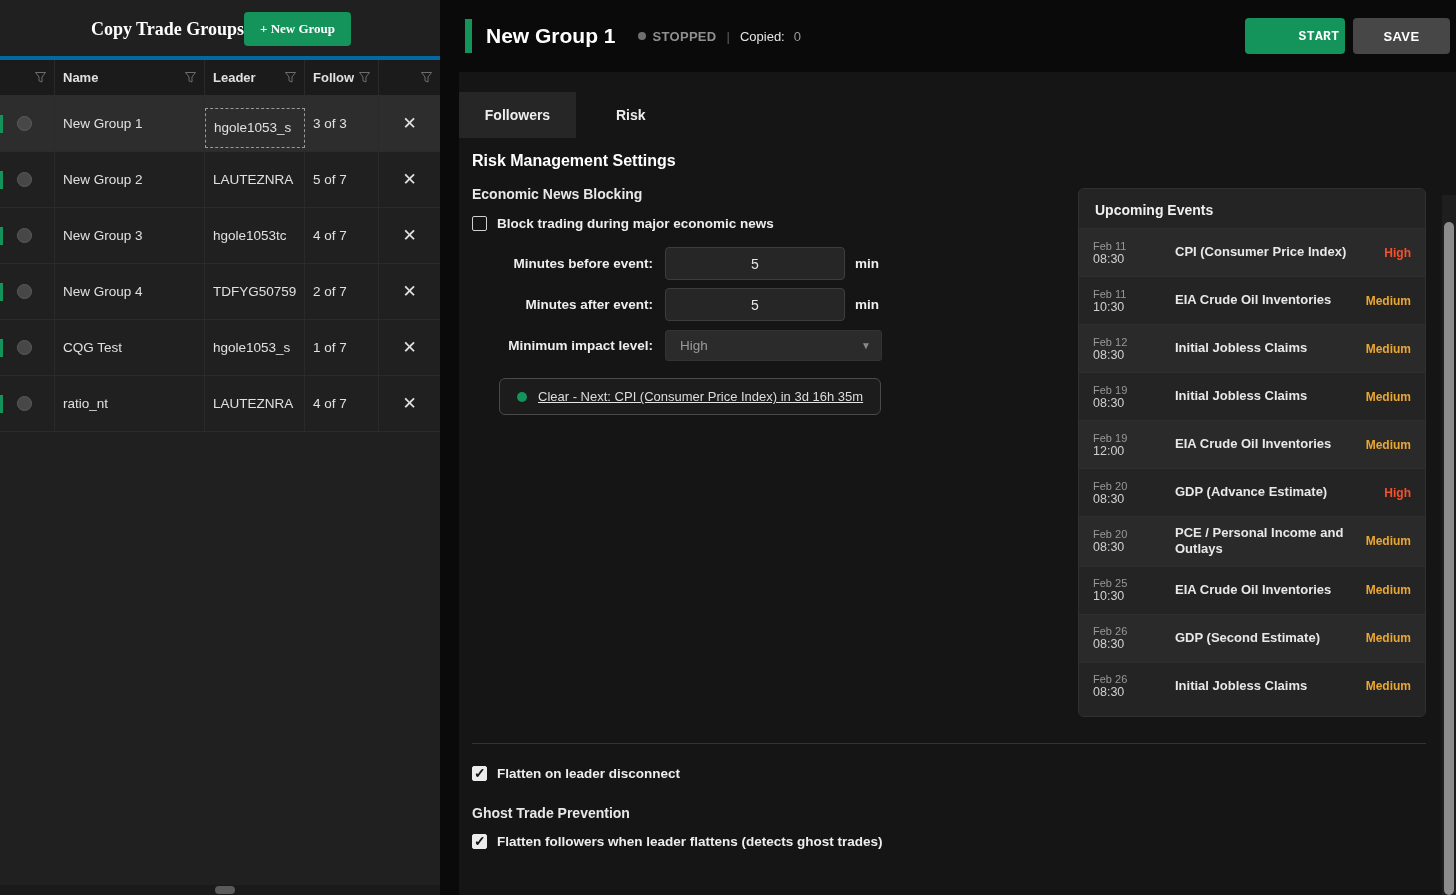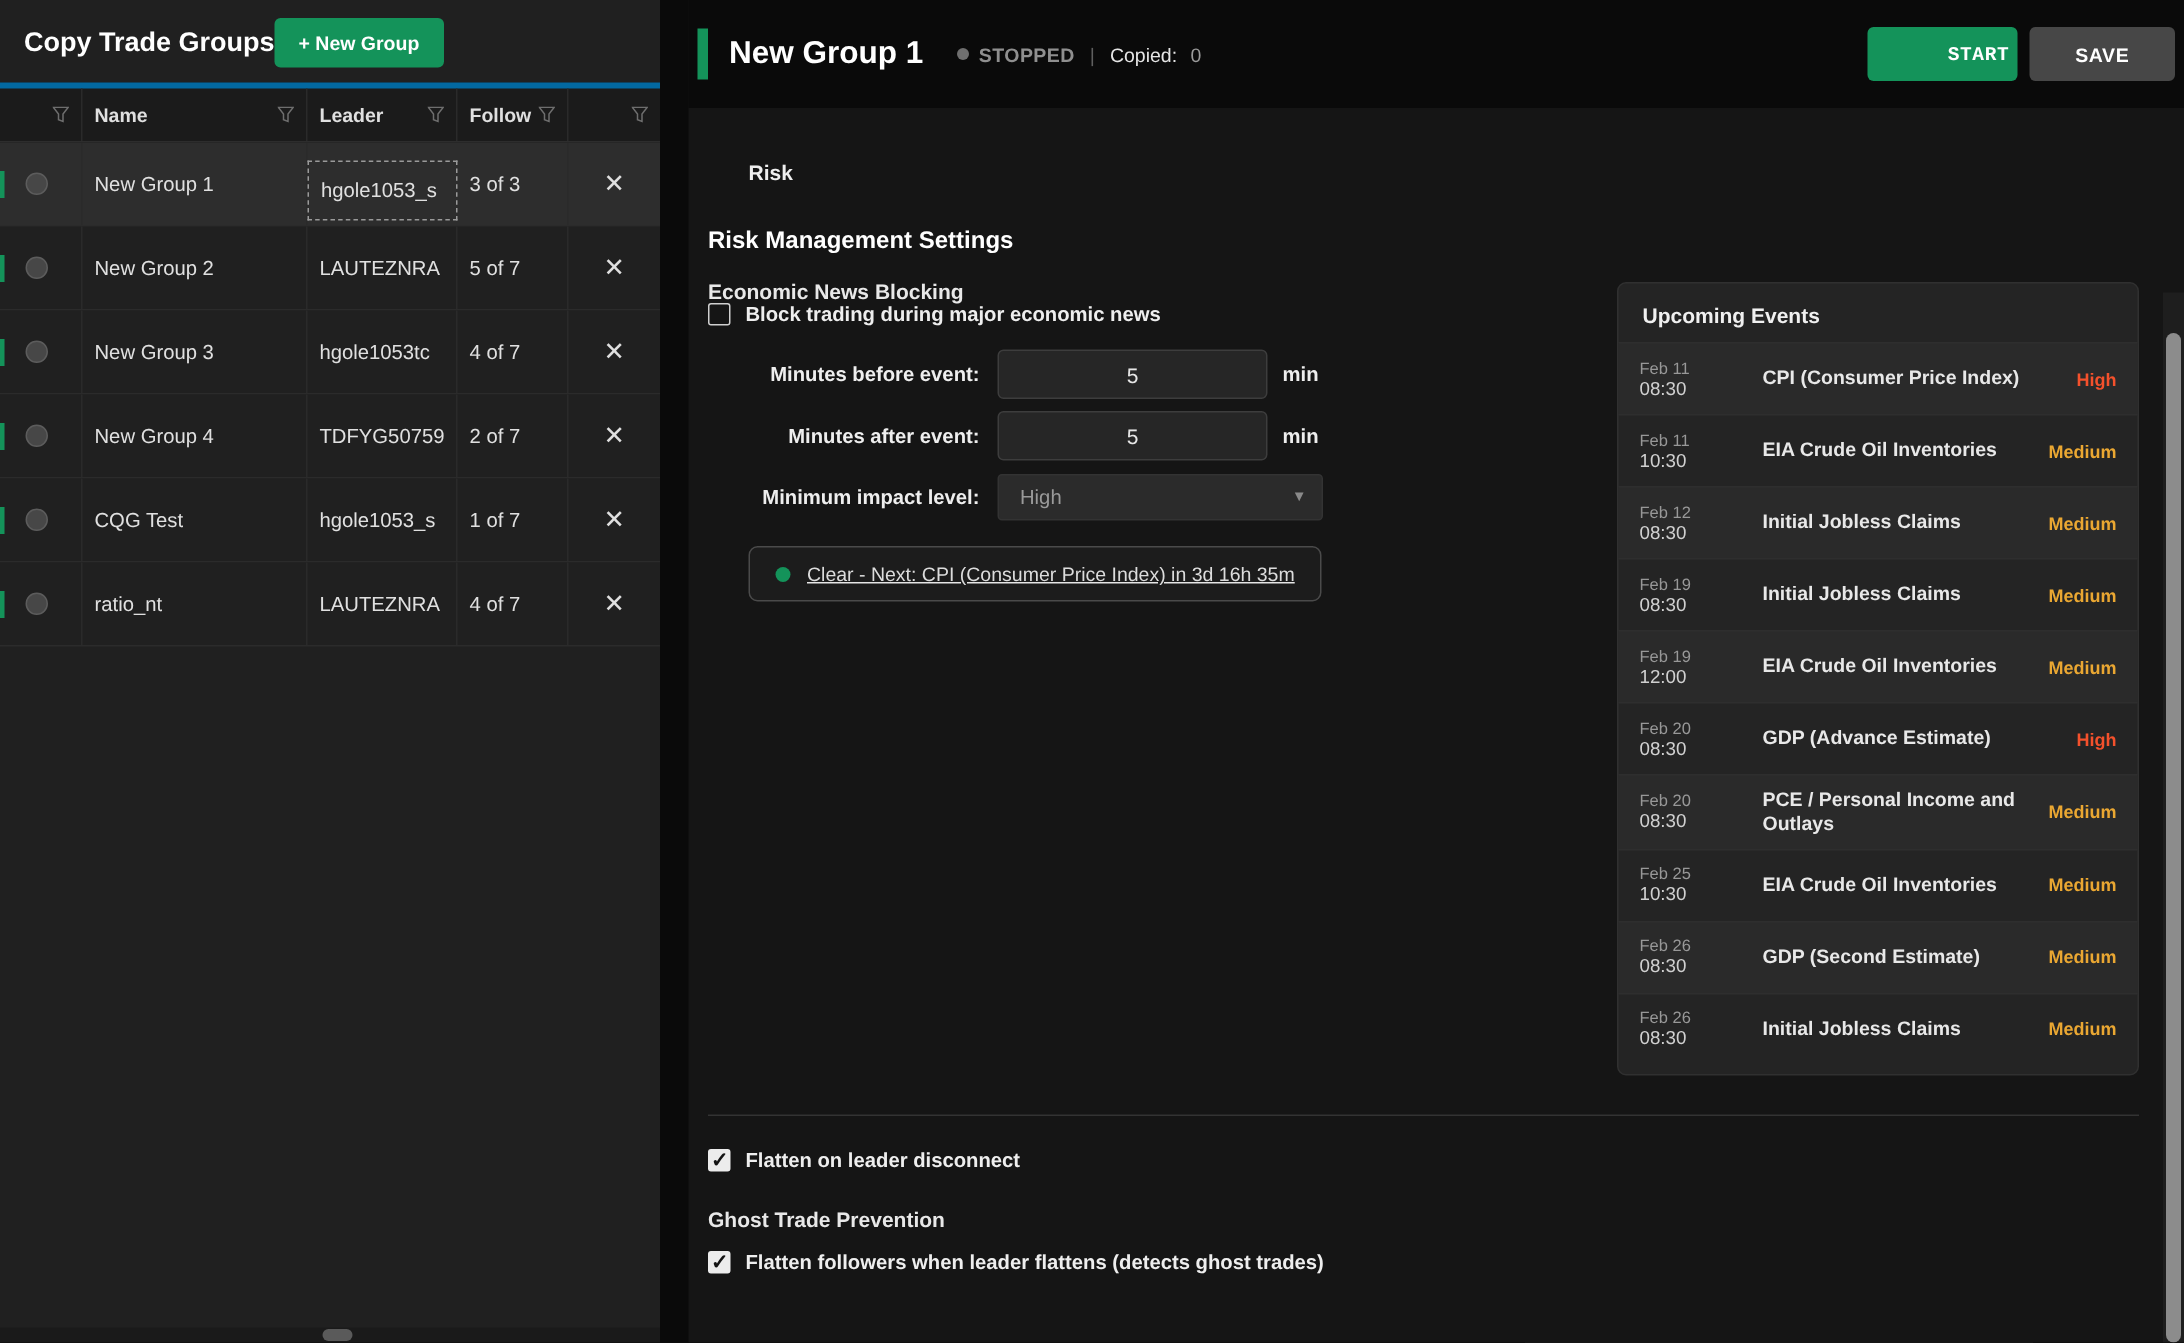--- a/index.html
+++ b/index.html
@@ -2,21 +2,21 @@
 <html style="--accent-green: #14935a; --high: #f4512c; --medium: #eaa732;"><head>
 <meta charset="utf-8">
 <style>
   * { margin:0; padding:0; box-sizing:border-box; }
   html,body { width:1456px; height:895px; overflow:hidden; background:#0a0a0a;
     font-family:"Liberation Sans", sans-serif; color:#e6e6e6; }
   .app { display:flex; width:1456px; height:895px; }
 
   
   .left-panel { width:440px; background:#202020; display:flex; flex-direction:column; position:relative; }
-  .panel-header { display:flex; align-items:center; justify-content:flex-start; padding:12px 14px 10px 16px; }
+  .panel-header { display:flex; align-items:center; justify-content:center; padding:12px 14px 10px 16px;font-family:Liberation Serif, serif; }
   .panel-title { font-size:18px; font-weight:bold; color:#fff; }
   .btn-green { background:var(--accent-green,#14935a); color:#fff; border:none; border-radius:4px;
     font-size:13px; font-weight:600; padding:9px 16px; cursor:pointer; font-family:inherit; }
   .grid-head, .grid-row { display:grid; grid-template-columns:55px 150px 100px 74px 1fr; align-items:center; }
   .grid-head { height:40px; background:#1b1b1b; border-top:4px solid #0369a1; border-bottom:1px solid #2d2d2d; }
   .hcell { display:flex; align-items:center; justify-content:space-between; height:100%;
     padding:0 8px; border-right:1px solid #2a2a2a; font-size:13px; font-weight:600; color:#e0e0e0; }
   .hcell:last-child { border-right:none; justify-content:flex-end; }
   .hcell.icon-only { justify-content:flex-end; }
   .funnel { opacity:.75; flex-shrink:0; }
@@ -57,21 +57,21 @@
 
   .tabs { display:flex; align-items:stretch; margin-top:20px; height:46px; flex-shrink:0; }
   .tab { display:flex; align-items:center; justify-content:center; font-size:14px; font-weight:600; color:#eee; cursor:pointer; }
   .tab-boxed { width:117px; background:#262626; }
   .tab-plain { margin-left:30px; padding:0 10px; }
 
   .content { padding:14px 30px 0 13px; flex:1; overflow:hidden; }
   .section-title { font-size:16px; font-weight:bold; color:#fff; margin-bottom:16px; }
   .content-cols { display:flex; align-items:flex-start; }
   .form-col { flex:1; }
-  .subhead { font-size:14px; font-weight:600; color:#e8e8e8; }
+  .subhead { font-size:14px; font-weight:600; color:#e8e8e8; margin-bottom:14px; }
   .check-row { display:flex; align-items:center; gap:10px; margin-bottom:14px; }
   .check-label { font-size:13.5px; font-weight:600; color:#eee; }
   .checkbox { width:15px; height:15px; border:1.6px solid #cfcfcf; border-radius:2px; display:inline-block;
     position:relative; background:transparent; flex-shrink:0; cursor:pointer; }
   .checkbox.checked { background:#ececec; border-color:#ececec; }
   .checkbox.checked::after { content:"✓"; position:absolute; left:1px; top:-2px; color:#141414;
     font-size:14px; font-weight:bold; }
   .field-row { display:flex; align-items:center; margin-left:30px; margin-bottom:4px; height:37px; }
   .field-label { width:151px; text-align:right; font-size:13.5px; font-weight:600; color:#eee; }
   .num-input { margin-left:12px; width:180px; height:33px; background:#262626; border:1px solid #3d3d3d;
@@ -247,20 +247,21 @@
         <span class="sep">|</span>
         <span class="copied-label">Copied:</span>
         <span class="copied-value">0</span>
       </div>
       <div class="header-spacer"></div>
       <button class="btn-start">START</button>
       <button class="btn-save">SAVE</button>
     </header>
 
     <div class="tabs">
+      <div class="tab tab-boxed">Followers</div>
       <div class="tab tab-plain">Risk</div>
     </div>
 
     <div class="content">
       <div class="section-title">Risk Management Settings</div>
 
       <div class="content-cols">
         <div class="form-col">
           <div class="subhead">Economic News Blocking</div>
 

